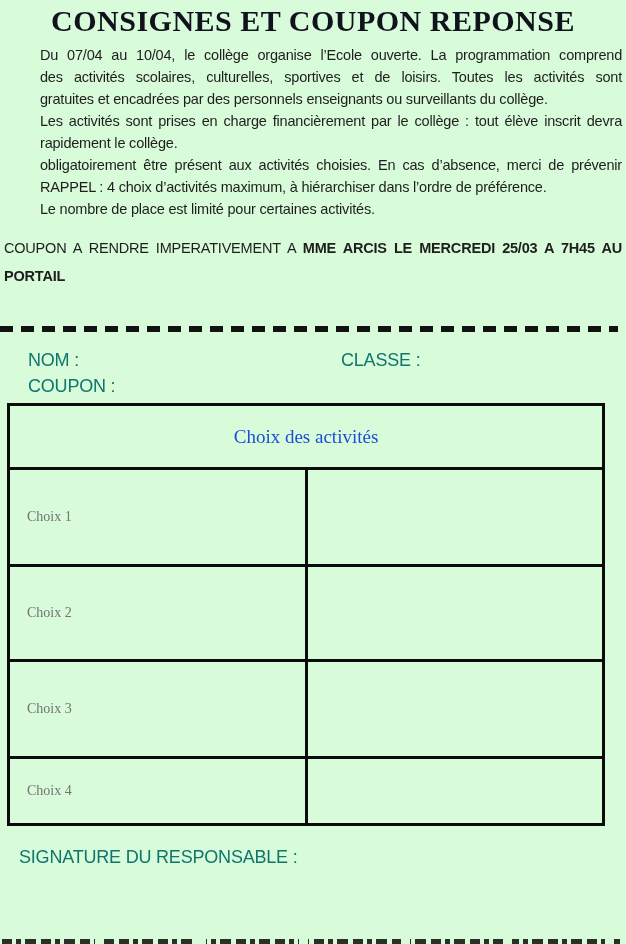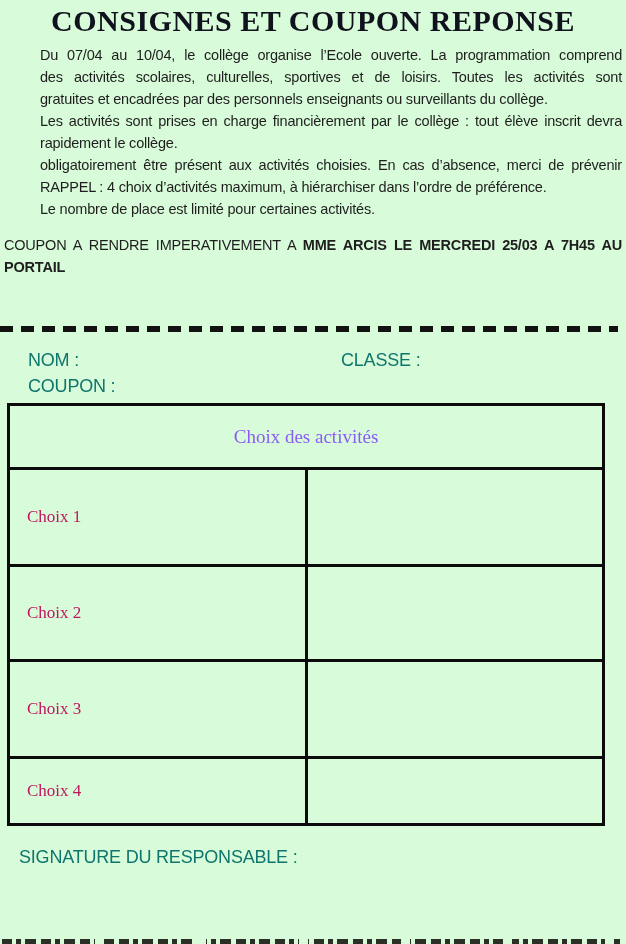--- a/index.html
+++ b/index.html
@@ -44,21 +44,21 @@
     text-align-last: justify;
   }
 
   
   .coupon {
     position: absolute;
     top: 234px; left: 4px;
     width: 618px;
     font-size: 14.5px;
     letter-spacing: -0.2px;
-    line-height: 22px;
+    line-height: 28px;
     text-align: justify;
   }
   .coupon .emph { font-weight: 700; }
 
   
   .cut-line {
     position: absolute;
     top: 326px; left: 0;
     width: 618px; height: 6px;
     background: repeating-linear-gradient(90deg, #121212 0 13px, transparent 13px 21px);
@@ -87,30 +87,30 @@
     border: 3px solid #0b0b0b;
     padding: 0;
     background: #d8fbd9;
   }
   .choice-table .header-cell {
     height: 61px;
     text-align: center;
     vertical-align: middle;
     font-family: "Liberation Serif", serif;
     font-size: 19px;
-    color: #8b5cf6;
+    color: #1d4ed8;
   }
   .choice-table .label-cell {
     width: 125px;
     text-align: left;
     vertical-align: middle;
     padding-left: 17px;
     font-family: "Liberation Serif", serif;
-    font-size: 17px;
-    color: #be185d;
+    font-size: 14px;
+    color: #737373;
   }
   .row-1 td, .row-3 td { height: 94px; }
   .row-2 td { height: 92px; margin-left: 44px; }
   .row-4 td { height: 64px; }
 
   
   .signature {
     position: absolute;
     top: 847px; left: 5px;
     font-size: 18px;

